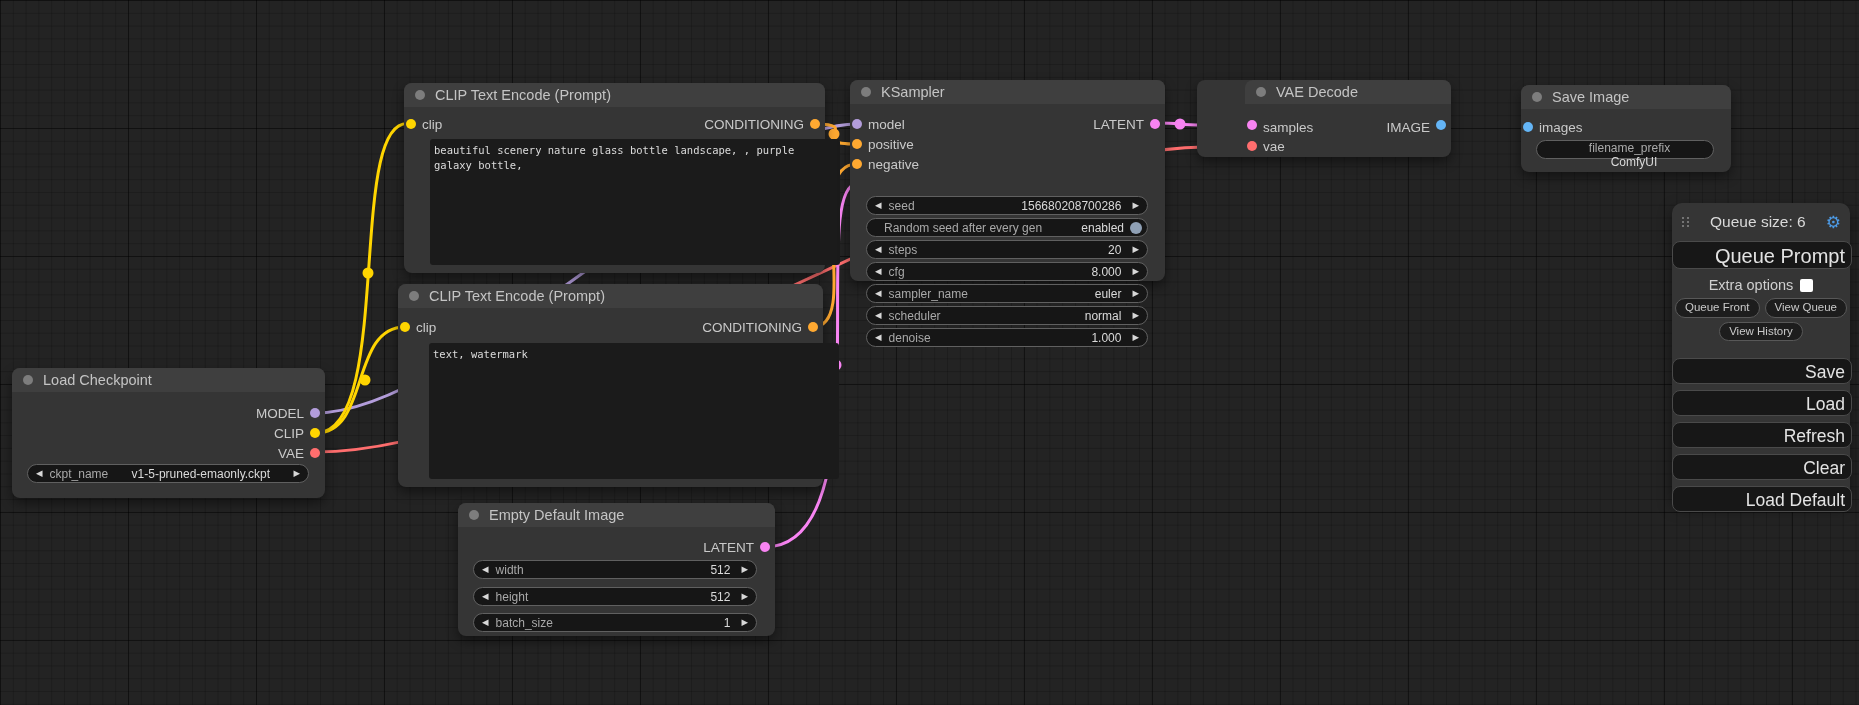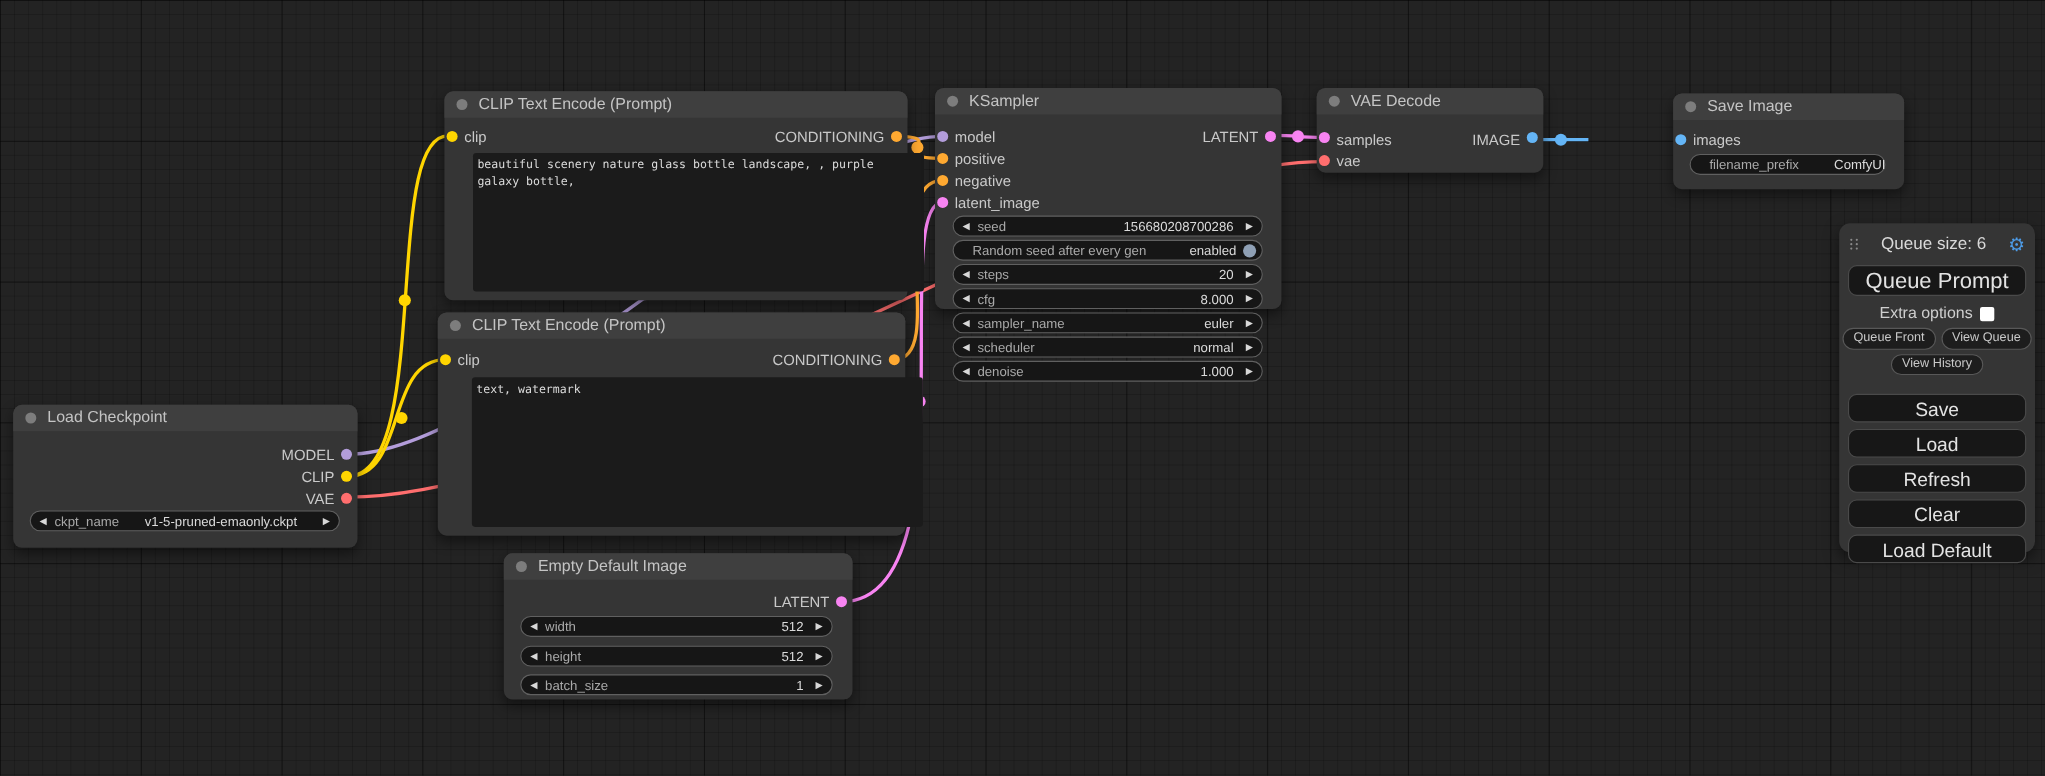--- a/index.html
+++ b/index.html
@@ -53,23 +53,23 @@
     position:absolute;left:1672px;top:203px;width:178px;height:299px;z-index:3;
     background:#353535;border-radius:10px;box-shadow:0 6px 14px rgba(0,0,0,.5);
     color:#d6d6d6;
   }
   .qp-header{display:flex;align-items:center;height:30px;padding:4px 8px 0 8px;}
   .drag-dots{display:grid;grid-template-columns:3px 3px;grid-gap:2px;margin-left:2px;}
   .drag-dots i{width:2px;height:2px;border-radius:50%;background:#8a8a8a;}
   .qp-title{flex:1;text-align:center;font-size:15.5px;color:#d9d9d9;}
   .gear{color:#4d9be6;font-size:17px;line-height:1;margin-right:1px;cursor:pointer;}
   .btn{
-    display:block;box-sizing:border-box;width:162px;margin:6px auto 0 auto;height:26px;
+    display:block;box-sizing:border-box;width:180px;margin:6px auto 0 auto;height:26px;
     background:#171717;border:1px solid #4a4a4a;border-radius:8px;
-    color:#e3e3e3;font-size:17.5px;text-align:center;line-height:24px;cursor:pointer;
+    color:#e3e3e3;font-size:17.5px;text-align:right;line-height:24px;cursor:pointer;
     font-family:"Liberation Sans",sans-serif;
   }
   .btn.primary{height:28px;font-size:20px;line-height:26px;margin-top:4px;}
   .extra-row{display:flex;align-items:center;justify-content:center;margin-top:8px;font-size:14.5px;color:#cfcfcf;}
   .checkbox{width:13px;height:13px;background:#ffffff;border-radius:2px;margin-left:7px;cursor:pointer;}
   .small-row{display:flex;justify-content:center;gap:5px;margin-top:5px;}
   .sbtn{
     background:#1d1d1d;border:1px solid #585858;border-radius:10px;
     color:#c9c9c9;font-size:11.5px;line-height:1;padding:3px 9px;white-space:nowrap;cursor:pointer;
     font-family:"Liberation Sans",sans-serif;
@@ -204,24 +204,20 @@
     <span class="pdot out c-latent"></span>
   </div>
   <div class="port-row">
     <span class="pdot in c-cond"></span>
     <span class="in-label">positive</span>
   </div>
   <div class="port-row">
     <span class="pdot in c-cond"></span>
     <span class="in-label">negative</span>
   </div>
-  <div class="port-row">
-    <span class="pdot in c-latent"></span>
-    <span class="in-label">latent_image</span>
-  </div>
   <div class="widget" style="left:16px;right:17px;top:116px;">
     <span class="warrow">◀</span>
     <span class="wlabel">seed</span>
     <span class="wvalue">156680208700286</span>
     <span class="warrow">▶</span>
   </div>
   <div class="widget" style="left:16px;right:17px;top:138px;">
     <span class="wlabel noarrow">Random seed after every gen</span>
     <span class="wvalue" style="margin-right:6px;">enabled</span>
     <span class="toggle-dot"></span>
@@ -251,21 +247,21 @@
     <span class="warrow">▶</span>
   </div>
   <div class="widget" style="left:16px;right:17px;top:248px;">
     <span class="warrow">◀</span>
     <span class="wlabel">denoise</span>
     <span class="wvalue">1.000</span>
     <span class="warrow">▶</span>
   </div>
 </div>
 
-<div class="node" style="left:1197px;top:80px;width:206px;height:77px;">
+<div class="node" style="left:1197px;top:80px;width:206px;height:77px;padding-left:48px;">
   <div class="node-title">
     <span class="title-dot"></span>
     <span>VAE Decode</span>
   </div>
   <div class="port-row" style="margin-top:11px;align-items:flex-end;">
     <span class="pdot in c-latent"></span>
     <span class="in-label">samples</span>
     <span class="out-label">IMAGE</span>
     <span class="pdot out c-image"></span>
   </div>
@@ -277,21 +273,21 @@
 
 <div class="node" style="left:1521px;top:85px;width:210px;height:87px;">
   <div class="node-title">
     <span class="title-dot"></span>
     <span>Save Image</span>
   </div>
   <div class="port-row" style="margin-top:8px;">
     <span class="pdot in c-image"></span>
     <span class="in-label">images</span>
   </div>
-  <div class="widget" style="left:15px;right:17px;top:55px;">
+  <div class="widget" style="left:15px;right:17px;top:55px;flex-direction:column;">
     <span class="wlabel noarrow">filename_prefix</span>
     <span class="wvalue" style="margin-right:14px;margin-left:32px;">ComfyUI</span>
   </div>
 </div>
 
 <div id="queue-panel">
   <div class="qp-header">
     <span class="drag-dots">
         <i></i>
         <i></i>

